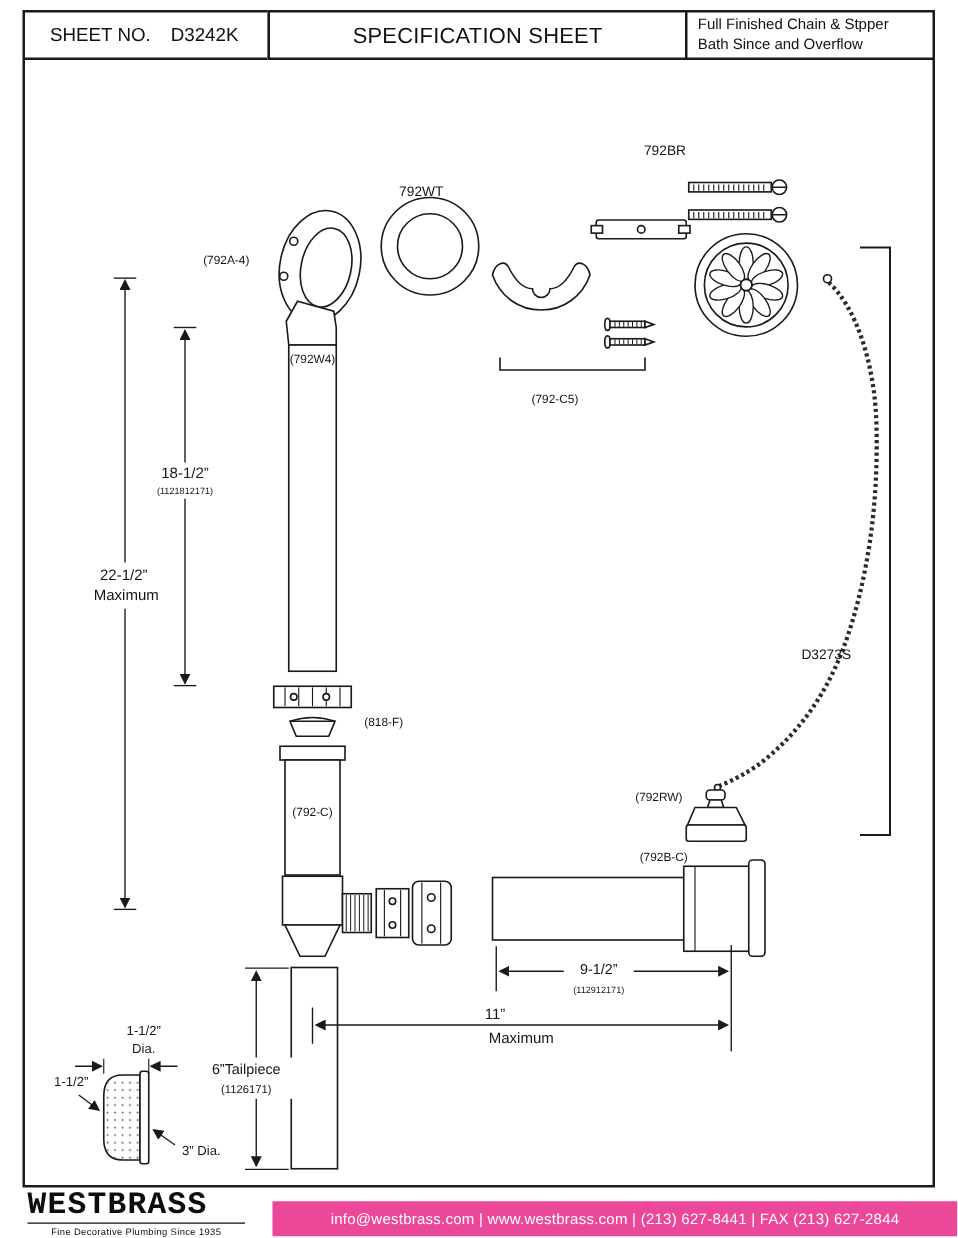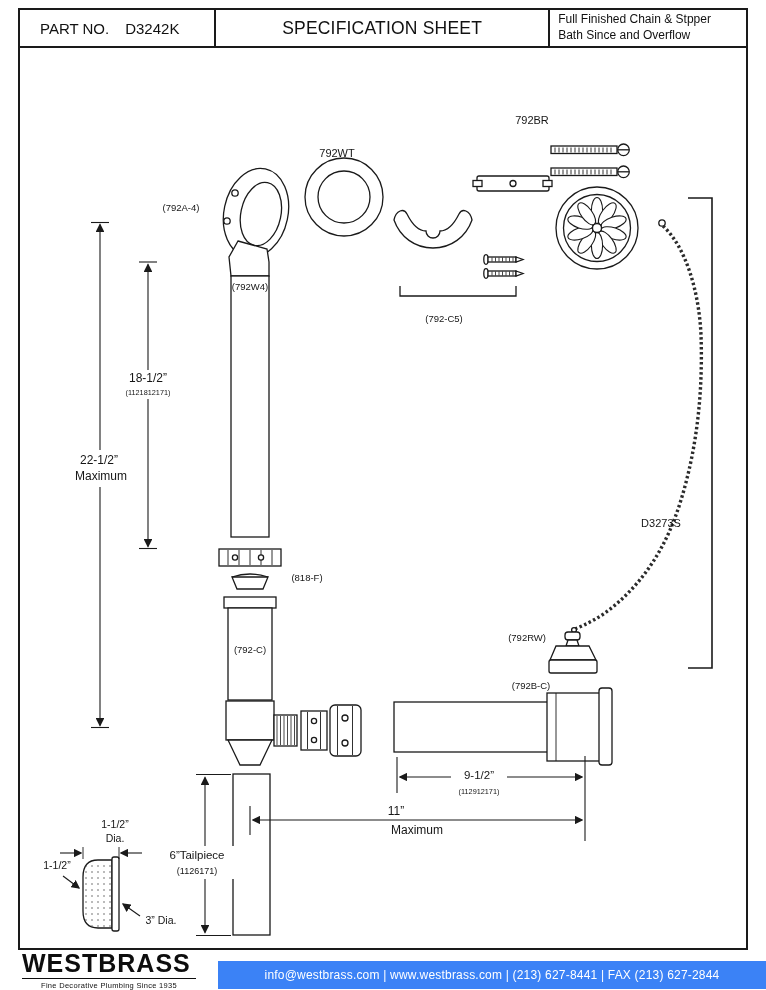--- a/index.html
+++ b/index.html
@@ -12,32 +12,32 @@
   .h-left { width:200px; padding-left:20px; gap:16px; font-size:15px; }
   .h-center { width:340px; margin-left:-2px; justify-content:center; font-size:17.5px; letter-spacing:0.2px; }
   .h-right { width:202px; margin-left:-2px; padding-left:8px; font-size:12px; flex-direction:column; align-items:flex-start; justify-content:center; line-height:1.3; }
 
   .main-frame { position:absolute; left:18px; top:46px; width:730px; height:904px; border:2px solid #1a1a1a; z-index:1; }
 
   svg.diagram { position:absolute; left:0; top:0; width:766px; height:990px; z-index:2; }
   svg.diagram text { font-family:"Liberation Sans", sans-serif; fill:#151515; stroke:none; }
 
   .footer-brand { position:absolute; left:22px; top:951px; width:190px; z-index:3; }
-  .brand-name { font-family:Liberation Sans, sans-serif; font-size:25px; font-weight:600; letter-spacing:1px; color:#0d0d0d; line-height:1; }
+  .brand-name { font-family:Liberation Mono, monospace; font-size:25px; font-weight:600; letter-spacing:1px; color:#0d0d0d; line-height:1; }
   .brand-tagline { margin-top:2px; border-top:1.5px solid #0d0d0d; padding-top:2px; font-size:7.5px; letter-spacing:0.3px; text-align:center; width:174px; }
-  .footer-bar { position:absolute; left:218px; top:961px; width:548px; height:28px; background:#3b82f6; color:#fff; display:flex; align-items:center; justify-content:center; font-size:12px; letter-spacing:0.2px; z-index:3; }
+  .footer-bar { position:absolute; left:218px; top:961px; width:548px; height:28px; background:#ec4899; color:#fff; display:flex; align-items:center; justify-content:center; font-size:12px; letter-spacing:0.2px; z-index:3; }
 </style>
 </head>
 <body>
 
 <div class="page">
 
   <div class="header">
     <div class="h-cell h-left">
-      <span>PART NO.</span>
+      <span>SHEET NO.</span>
       <span>D3242K</span>
     </div>
     <div class="h-cell h-center">SPECIFICATION SHEET</div>
     <div class="h-cell h-right">
       <div>Full Finished Chain &amp; Stpper</div>
       <div>Bath Since and Overflow</div>
     </div>
   </div>
 
   <div class="main-frame"></div>

